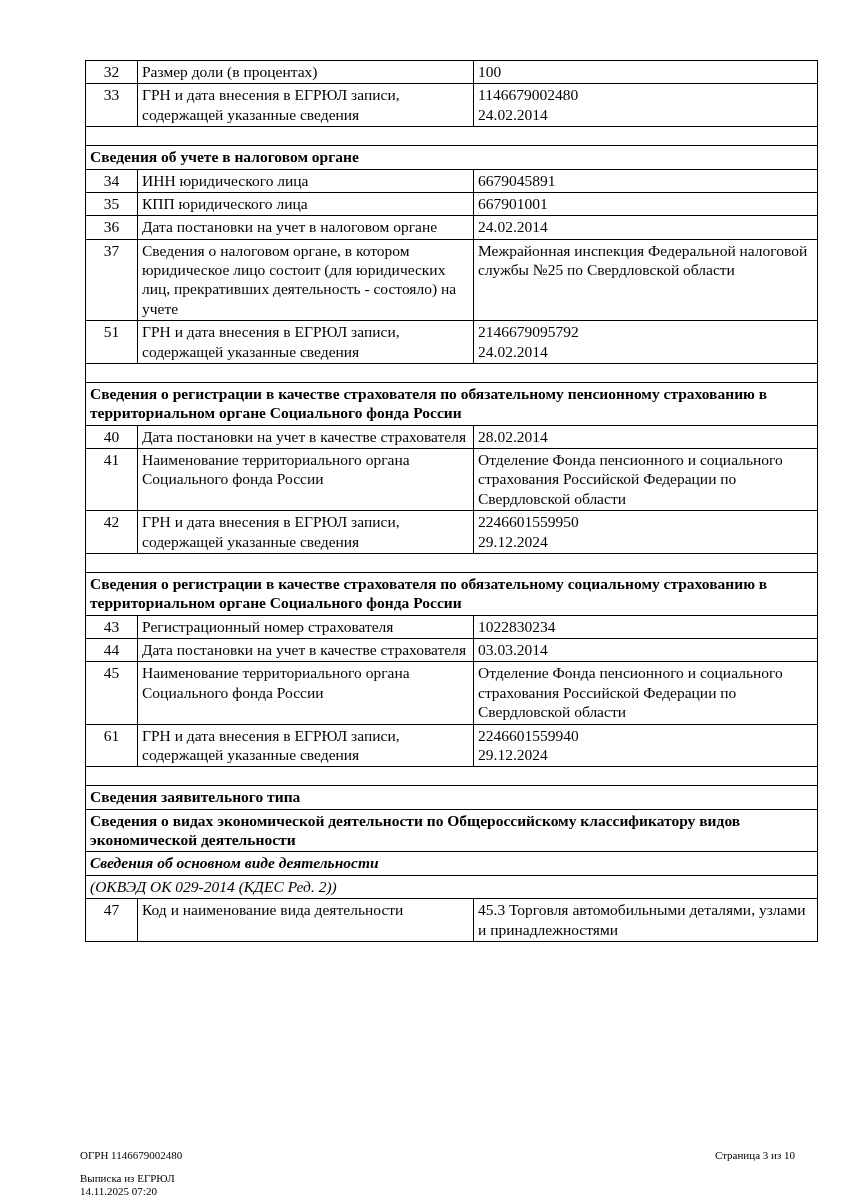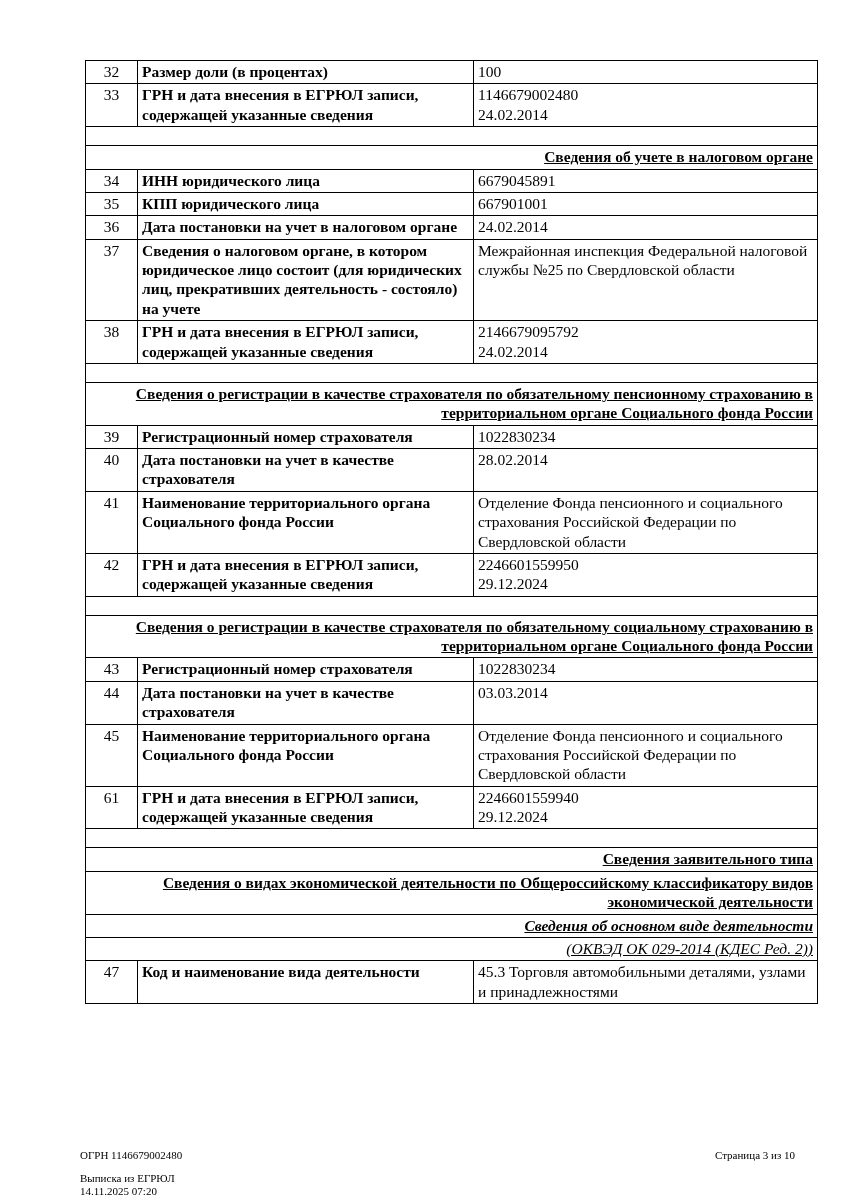--- a/index.html
+++ b/index.html
@@ -33,32 +33,30 @@
     padding: 1px 4px 2px 4px;
     overflow: hidden;
   }
   td.num {
     width: 43px;
     text-align: center;
   }
   td.label {
     width: 327px;
     padding-right: 24px;
-    font-weight: bold;
   }
   td.value {
     width: 335px;
     padding-right: 24px;
     white-space: pre-line;
   }
   td.section {
-    text-align: right;
+    text-align: left;
     font-weight: bold;
     padding: 2px 24px 3px 24px;
-    text-decoration: underline;
   }
   td.section.bold-italic {
     font-style: italic;
   }
   td.section.italic {
     font-weight: normal;
     font-style: italic;
   }
   td.spacer {
     height: 15px;
@@ -129,35 +127,30 @@
           <td class="num">36</td>
           <td class="label">Дата постановки на учет в налоговом органе</td>
           <td class="value">24.02.2014</td>
         </tr>
         <tr>
           <td class="num">37</td>
           <td class="label">Сведения о налоговом органе, в котором юридическое лицо состоит (для юридических лиц, прекративших деятельность - состояло) на учете</td>
           <td class="value">Межрайонная инспекция Федеральной налоговой службы №25 по Свердловской области</td>
         </tr>
         <tr>
-          <td class="num">38</td>
+          <td class="num">51</td>
           <td class="label">ГРН и дата внесения в ЕГРЮЛ записи, содержащей указанные сведения</td>
           <td class="value">2146679095792
 24.02.2014</td>
         </tr>
         <tr>
           <td colspan="3" class="spacer"></td>
         </tr>
         <tr>
           <td colspan="3" class="section bold">Сведения о регистрации в качестве страхователя по обязательному пенсионному страхованию в территориальном органе Социального фонда России</td>
-        </tr>
-        <tr>
-          <td class="num">39</td>
-          <td class="label">Регистрационный номер страхователя</td>
-          <td class="value">1022830234</td>
         </tr>
         <tr>
           <td class="num">40</td>
           <td class="label">Дата постановки на учет в качестве страхователя</td>
           <td class="value">28.02.2014</td>
         </tr>
         <tr>
           <td class="num">41</td>
           <td class="label">Наименование территориального органа Социального фонда России</td>
           <td class="value">Отделение Фонда пенсионного и социального страхования Российской Федерации по Свердловской области</td>

